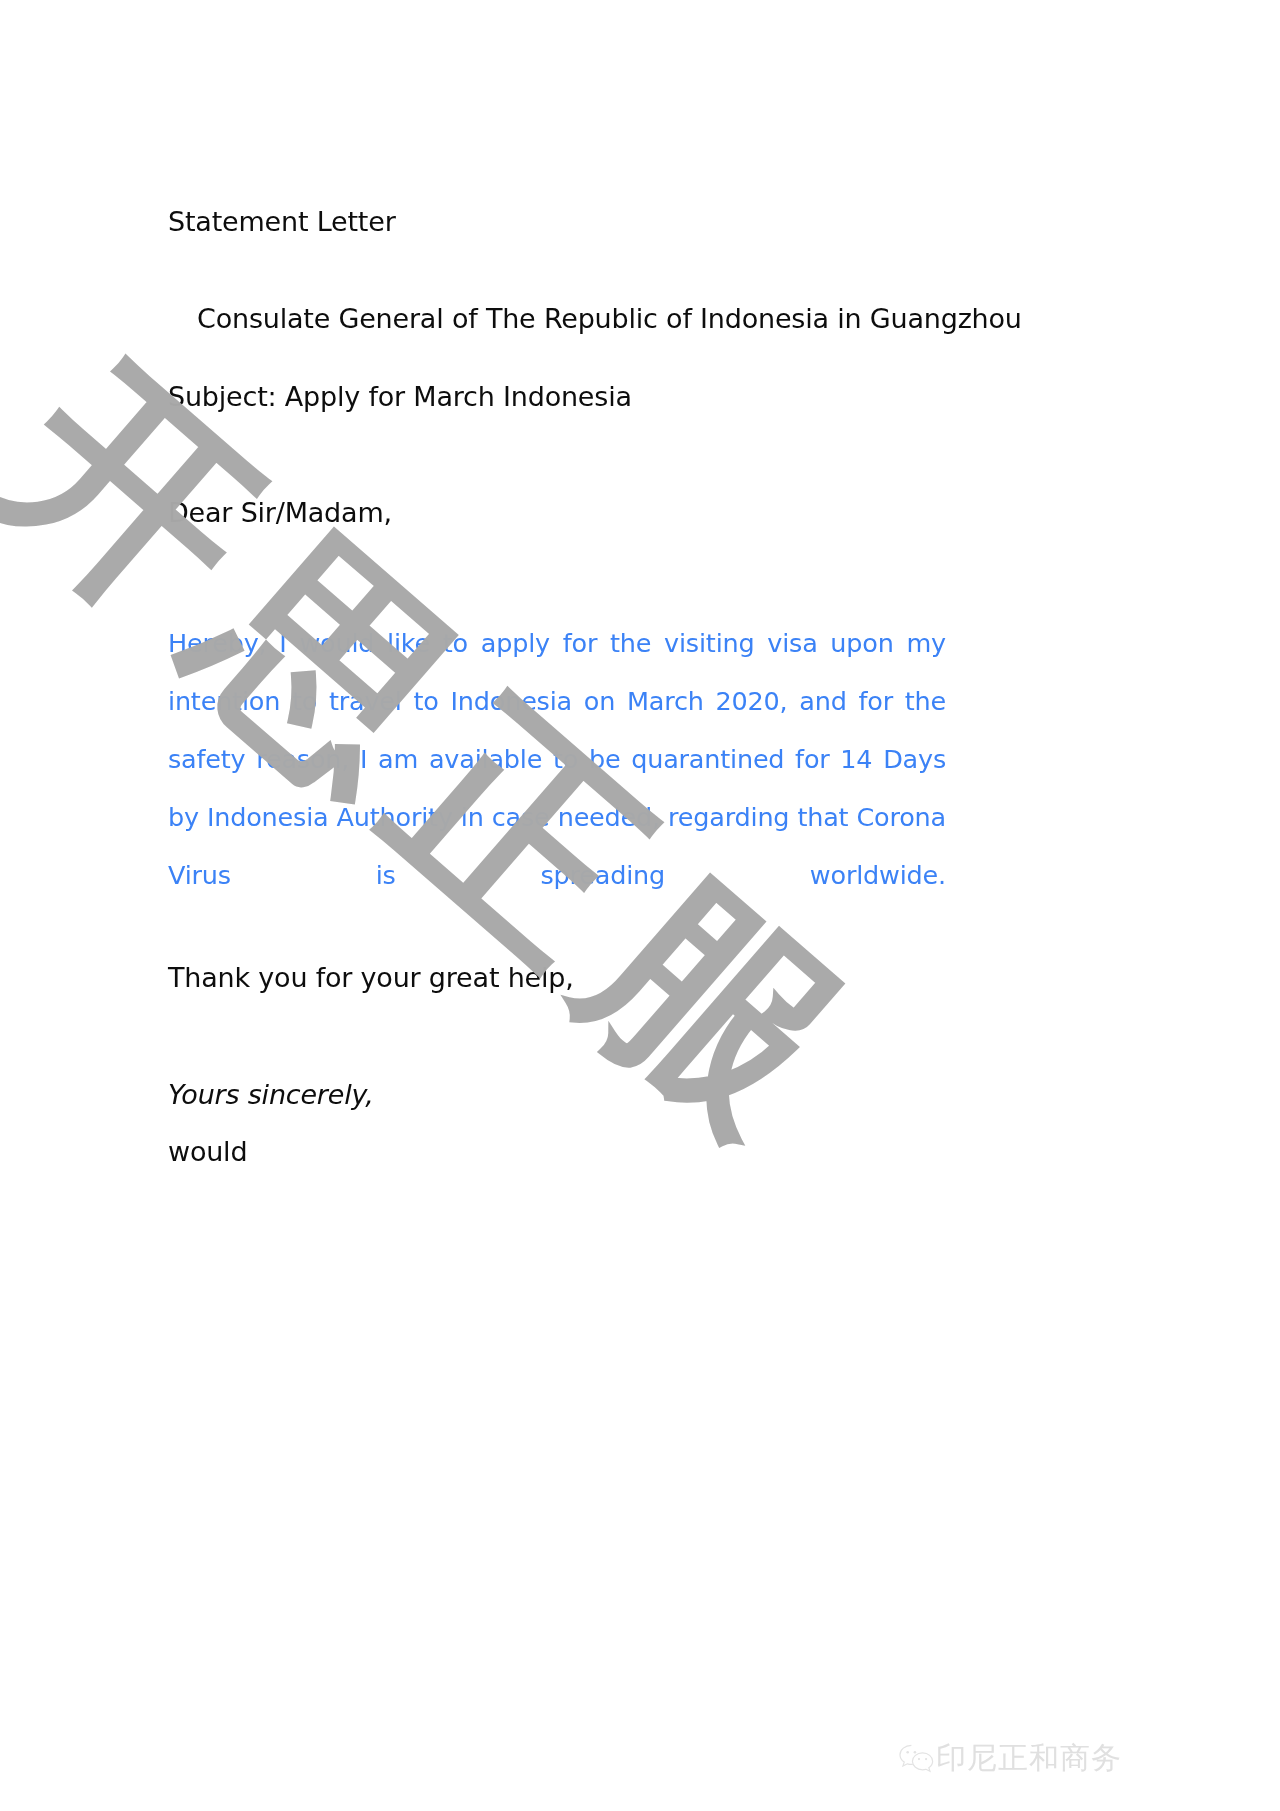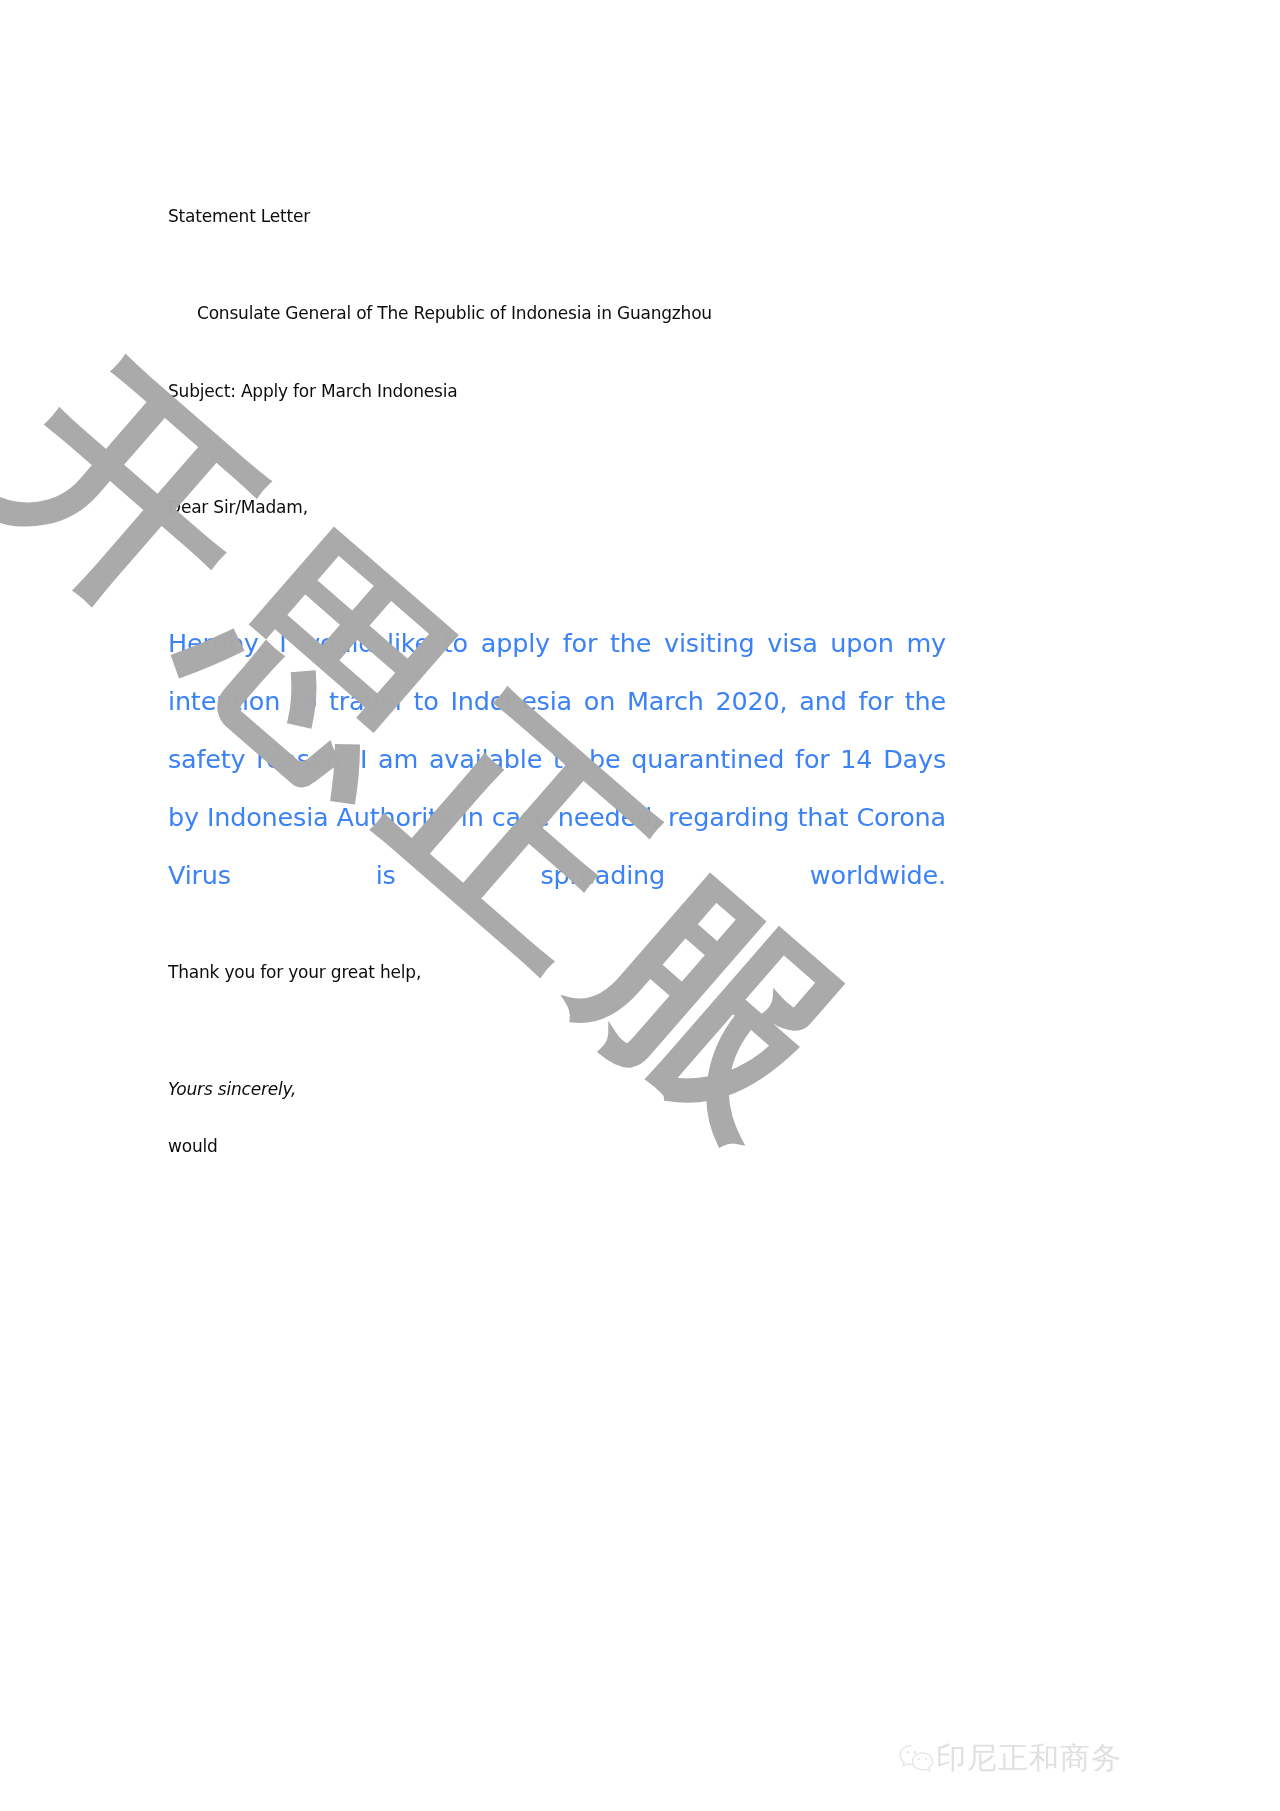--- a/index.html
+++ b/index.html
@@ -48,21 +48,21 @@
   #letter {
     position: absolute;
     left: 168px;
     top: 0;
     width: 778px;
     z-index: 1;
   }
   .line {
     position: absolute;
     font-family: "DejaVu Sans", sans-serif;
-    font-size: 17px;
+    font-size: 27px;
     color: #0d0d0d;
     letter-spacing: -0.2px;
     white-space: nowrap;
   }
   .l-title      { top: 206px; }
   .l-recipient  { top: 303px; margin-left: 29px; }
   .l-subject    { top: 381px; }
   .l-salutation { top: 497px; }
   .l-thanks     { top: 962px; }
   .l-signoff    { top: 1079px; font-style: italic; }

